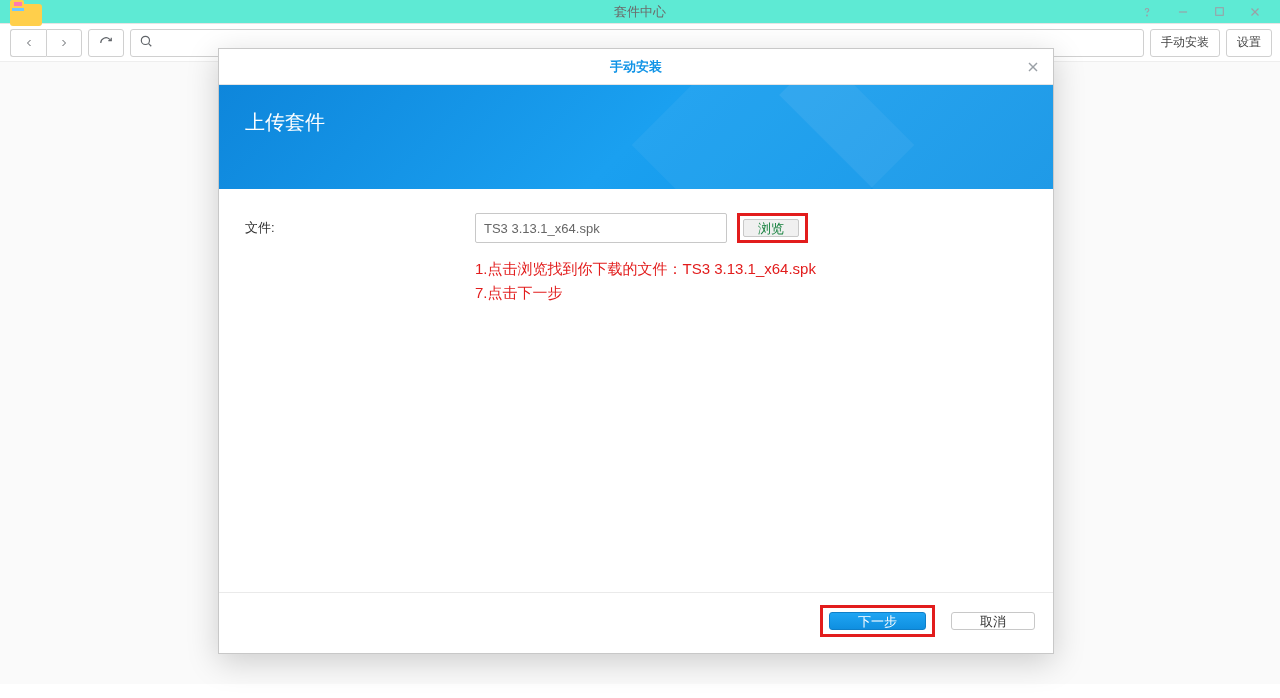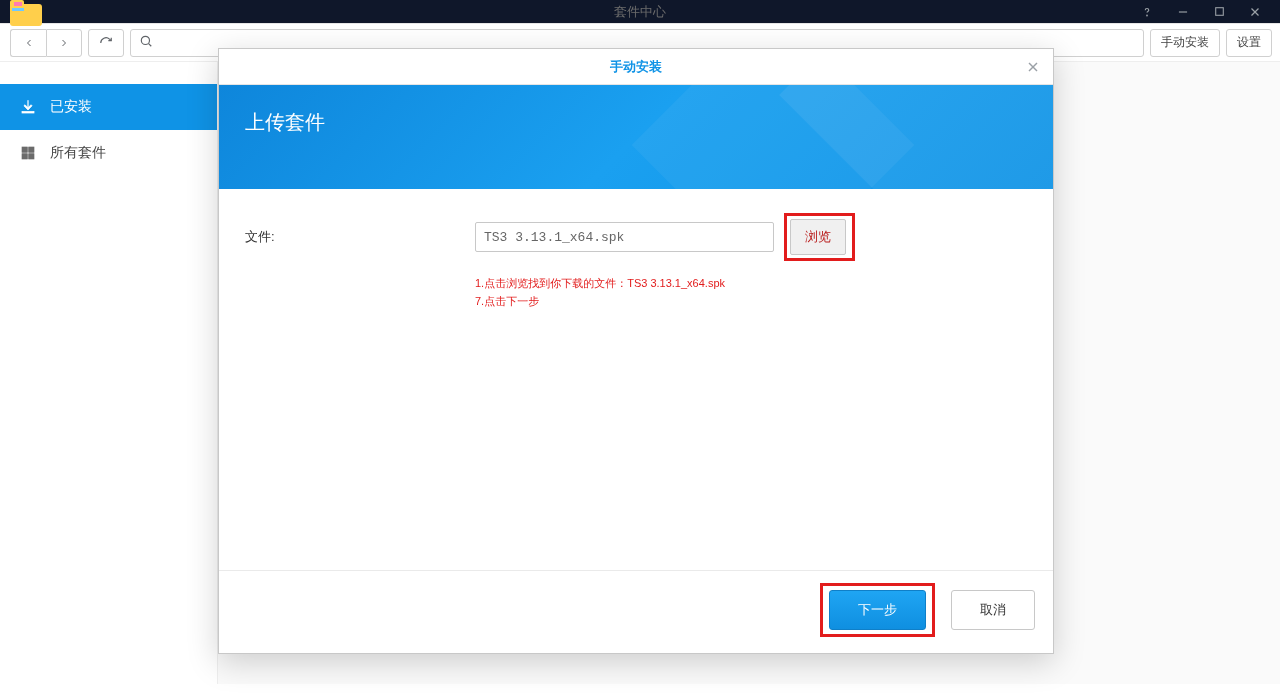--- a/index.html
+++ b/index.html
@@ -1,19 +1,19 @@
 <!DOCTYPE html>
 <html><head>
 <meta charset="utf-8">
 <style>
 * { margin: 0; padding: 0; box-sizing: border-box; font-family: -apple-system, "Microsoft YaHei", "Segoe UI", sans-serif; }
 html, body { width: 1280px; height: 698px; overflow: hidden; background: #fff; }
 
 
-.titlebar { height: 24px; display: flex; align-items: center; background: #0f172a; border-bottom: 1px solid #e5e5e5; position: relative; }
+.titlebar { height: 24px; display: flex; align-items: center; background: #5eead4; border-bottom: 1px solid #e5e5e5; position: relative; }
 .titlebar .app-icon { width: 32px; height: 28px; margin-left: 10px; border-radius: 4px; display:flex; align-items:center; justify-content:center; }
 .titlebar .app-icon svg { width:32px; height:28px; }
 .titlebar .title { position:absolute; left:0; right:0; text-align:center; color:#6b6b6b; font-size:13px; pointer-events:none; }
 .titlebar .win-controls { margin-left:auto; display:flex; gap:18px; padding-right:16px; }
 .titlebar .win-controls .ctrl { width:18px; height:18px; display:flex; align-items:center; justify-content:center; cursor:pointer; }
 .titlebar .win-controls svg { stroke:#9aa0a6; }
 
 
 .toolbar { height: 38px; display:flex; align-items:center; gap:6px; padding:4px 8px 4px 10px; background:#fff; border-bottom:1px solid #eee; }
 .tb-btn { height:28px; border:1px solid #d0d0d0; background:#fff; border-radius:3px; display:flex; align-items:center; justify-content:center; padding:0 10px; cursor:pointer; font-size:12px; color:#444; }
@@ -42,27 +42,27 @@
 .modal-header .mclose { position:absolute; right:10px; top:8px; width:20px; height:20px; cursor:pointer; display:flex; align-items:center; justify-content:center; }
 .modal-banner { height:104px; background: linear-gradient(135deg,#0e86db 0%, #1aa0f0 50%, #0f93e6 100%); position:relative; overflow:hidden; color:#fff; padding:24px 26px 0 26px; }
 .modal-banner::before, .modal-banner::after { content:""; position:absolute; background:rgba(255,255,255,0.07); transform:rotate(45deg); }
 .modal-banner::before { width:260px; height:260px; right:-40px; top:-120px; }
 .modal-banner::after { width:200px; height:200px; right:180px; top:-40px; background:rgba(255,255,255,0.05); }
 .modal-banner .bh { font-size:20px; font-weight:500; margin-bottom:6px; position:relative; z-index:1; }
 .modal-banner .bs { font-size:13px; opacity:0.95; position:relative; z-index:1; }
 .modal-content { padding:24px 26px 0 26px; }
 .file-row { display:flex; align-items:center; gap:10px; }
 .file-row .flabel { width:220px; font-size:13px; color:#333; }
-.file-row .fname { width:299px; height:30px; border:1px solid #c8c8c8; border-radius:2px; padding:0 8px; font-size:13px; color:#666; display:flex; align-items:center; background:#fff;font-family:Liberation Mono, monospace; }
+.file-row .fname { width:252px; height:30px; border:1px solid #c8c8c8; border-radius:2px; padding:0 8px; font-size:13px; color:#666; display:flex; align-items:center; background:#fff; }
 .browse-wrap { border:3px solid #e21c1c; padding:3px 6px 3px 3px; display:inline-flex; }
-.browse-btn { height:36px; padding:0 14px; border:1px solid #c8c8c8; background:#f0f0f0; border-radius:2px; font-size:13px; color:#b91c1c; cursor:pointer; }
-.instruction { margin-top:14px; margin-left:230px; color:#e21c1c; font-size:11px; line-height:1.6; }
+.browse-btn { height:18px; padding:0 14px; border:1px solid #c8c8c8; background:#f0f0f0; border-radius:2px; font-size:13px; color:#15803d; cursor:pointer; }
+.instruction { margin-top:14px; margin-left:230px; color:#e21c1c; font-size:15px; line-height:1.6; }
 .modal-footer { position:absolute; left:0; right:0; bottom:0; padding:12px 18px 16px 18px; border-top:1px solid #eaeaea; display:flex; justify-content:flex-end; gap:16px; align-items:center; }
 .next-wrap { border:3px solid #e21c1c; padding:4px 6px; display:inline-flex; }
-.btn { height:40px; padding:0 28px; border-radius:3px; font-size:13px; cursor:pointer; border:1px solid #c8c8c8; background:#fff; color:#333; }
+.btn { height:18px; padding:0 28px; border-radius:3px; font-size:13px; cursor:pointer; border:1px solid #c8c8c8; background:#fff; color:#333; }
 .btn.primary { background:linear-gradient(#1fa5f3,#0f8fe0); color:#fff; border:1px solid #0f7fc8; }
 </style>
 </head>
 <body>
 
 <div class="titlebar">
   <div class="app-icon">
     <svg viewBox="0 0 32 28">
         <rect x="0" y="6" width="32" height="22" rx="3" fill="#ffcf4b"></rect>
         <rect x="0" y="2" width="14" height="8" rx="2" fill="#ffcf4b"></rect>
@@ -121,42 +121,20 @@
           <circle cx="11" cy="11" r="7"></circle>
           <line x1="21" y1="21" x2="16.5" y2="16.5"></line>
         </svg></span>
     <input type="text" placeholder="" style="">
   </div>
   <div class="tb-btn">手动安装</div>
   <div class="tb-btn">设置</div>
 </div>
 
 <div class="body">
-  <div class="sidebar">
-    <div class="side-item active">
-      <span class="sicon">
-          <svg width="18" height="18" viewBox="0 0 24 24" stroke="none">
-            <path d="M12 3v10l4-4 1.4 1.4L12 16 6.6 10.4 8 9l4 4V3h0z"></path>
-            <rect x="4" y="18" width="16" height="2"></rect>
-          </svg>
-        </span>
-      <span>已安装</span>
-    </div>
-    <div class="side-item">
-      <span class="sicon">
-          <svg width="16" height="16" viewBox="0 0 24 24" stroke="none">
-            <rect x="3" y="3" width="8" height="8"></rect>
-            <rect x="13" y="3" width="8" height="8"></rect>
-            <rect x="3" y="13" width="8" height="8"></rect>
-            <rect x="13" y="13" width="8" height="8"></rect>
-          </svg>
-        </span>
-      <span>所有套件</span>
-    </div>
-  </div>
   <div class="main"></div>
 </div>
 
 <div class="modal">
   <div class="modal-header">
     <span class="mtitle">手动安装</span>
     <span class="mclose">
         <svg width="16" height="16" viewBox="0 0 24 24" fill="none" stroke="#9aa0a6" stroke-width="2">
           <line x1="6" y1="6" x2="18" y2="18"></line>
           <line x1="6" y1="18" x2="18" y2="6"></line>

